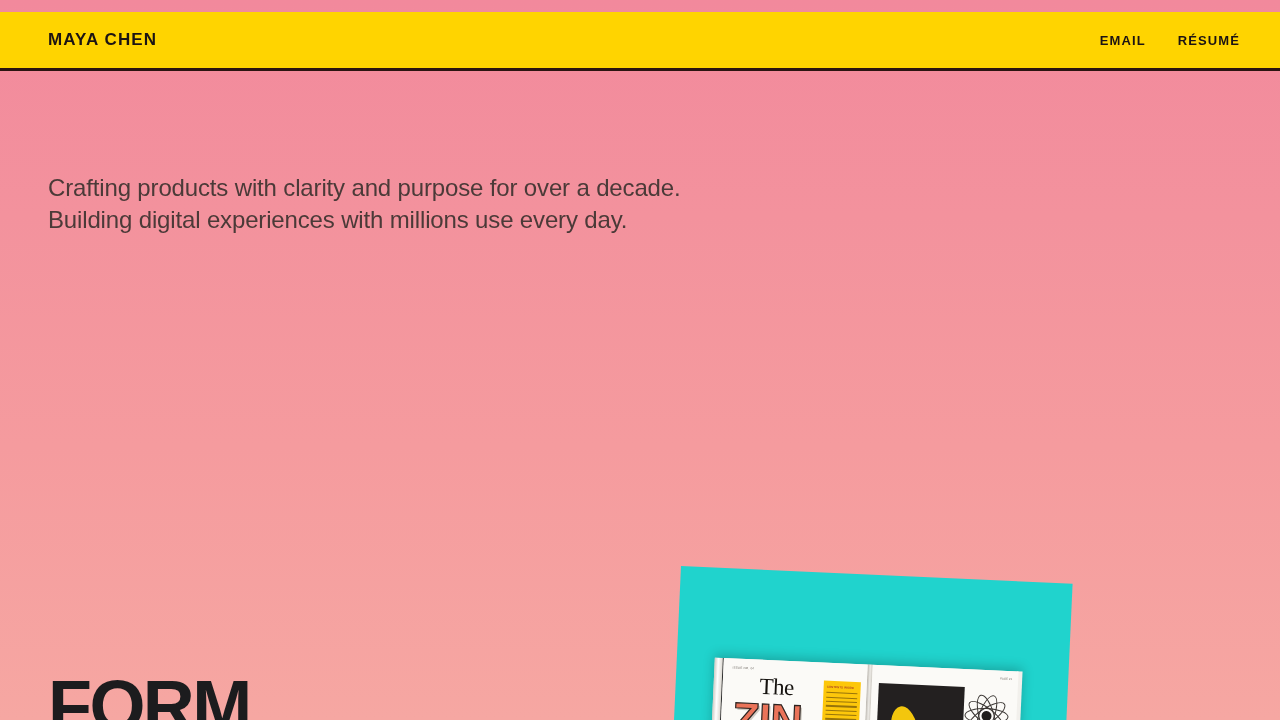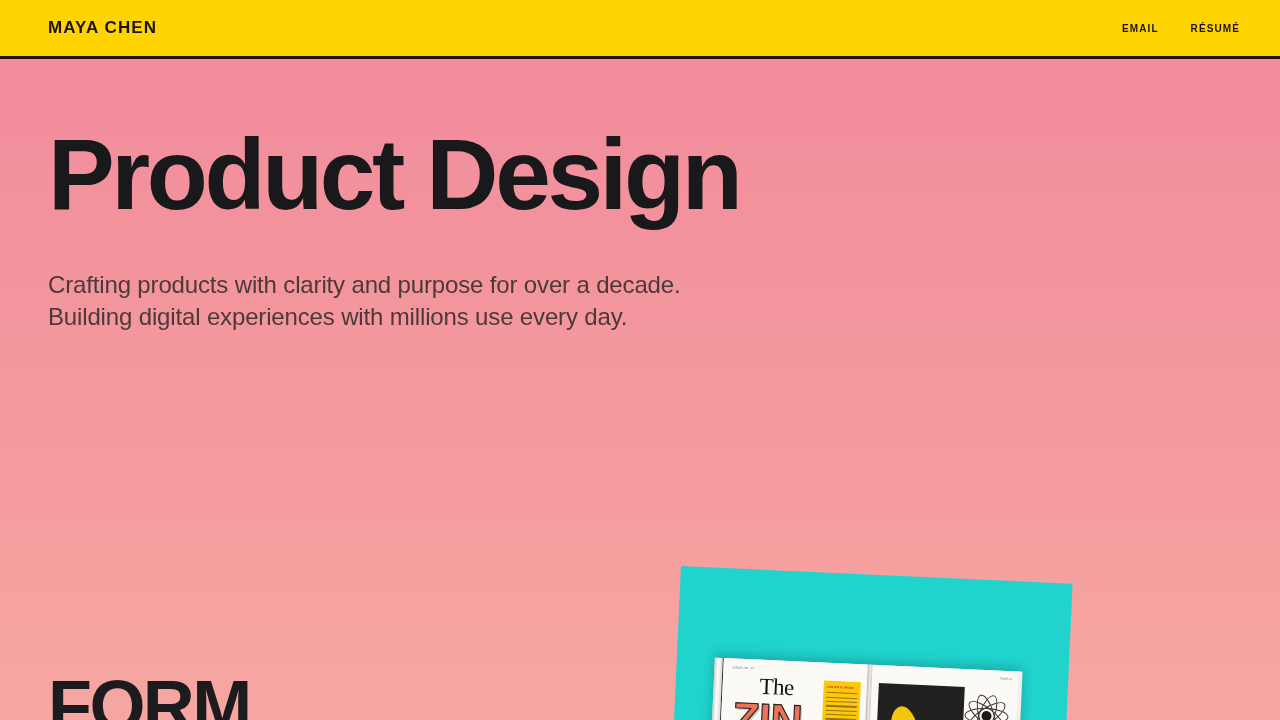--- a/index.html
+++ b/index.html
@@ -12,21 +12,21 @@
 
   body {
     font-family: "Liberation Sans", sans-serif;
     background: linear-gradient(180deg, #f2899c 0%, #f3929d 30%, #f59b9e 62%, #f6a7a2 100%);
     position: relative;
   }
 
   
   .topbar {
     position: absolute;
-    top: 0; left: 0;
+    top: 12px; left: 0;
     width: 1280px;
     height: 59px;
     background: #ffd400;
     border-bottom: 3px solid #2a1410;
     display: flex;
     align-items: center;
     justify-content: space-between;
     padding: 0 40px 0 48px;
     z-index: 40;
   }
@@ -38,21 +38,21 @@
     color: #1c1413;
   }
 
   .navlinks {
     display: flex;
     align-items: center;
     gap: 32px;
   }
 
   .navlink {
-    font-size: 10px;
+    font-size: 13px;
     font-weight: bold;
     letter-spacing: 1.1px;
     color: #1c1413;
     text-decoration: none;
     cursor: pointer;
   }
 
   
   .hero {
     position: absolute;
@@ -257,21 +257,20 @@
 
 <header class="topbar">
   <div class="brand">MAYA CHEN</div>
   <nav class="navlinks">
     <a class="navlink">EMAIL</a>
     <a class="navlink">RÉSUMÉ</a>
   </nav>
 </header>
 
 <section class="hero">
-  <h1 class="hero-title">Product Design</h1>
   <div class="hero-sub">
     <div>Crafting products with clarity and purpose for over a decade.</div>
     <div>Building digital experiences with millions use every day.</div>
   </div>
 </section>
 
 <h2 class="section-head">FORM</h2>
 
 <div class="showcase">
 

